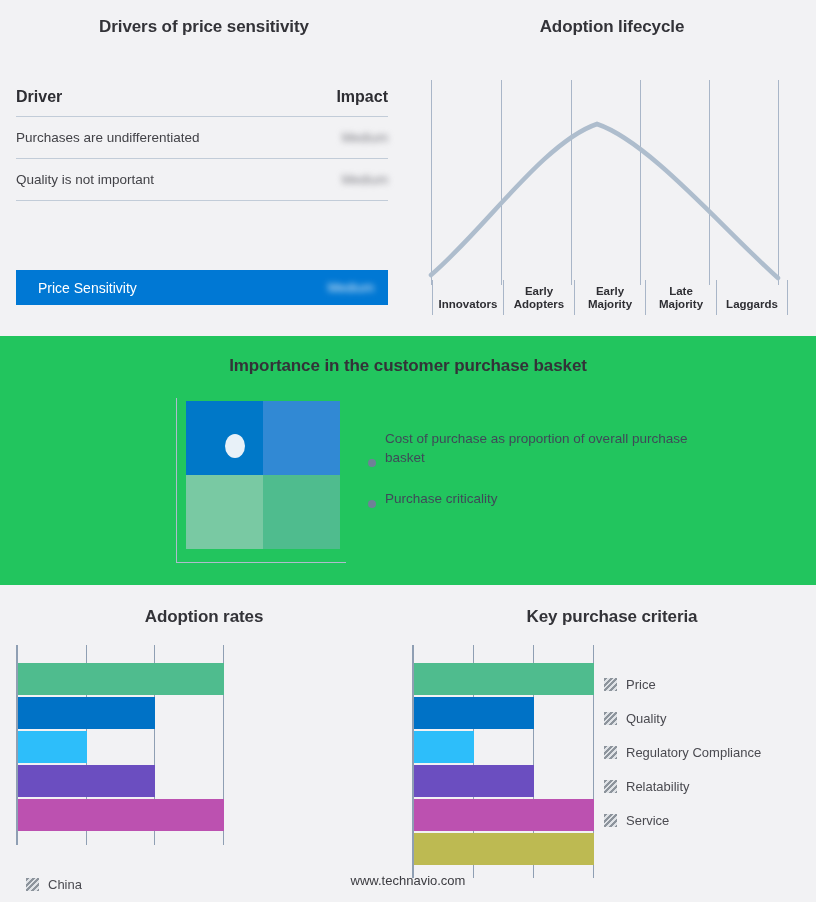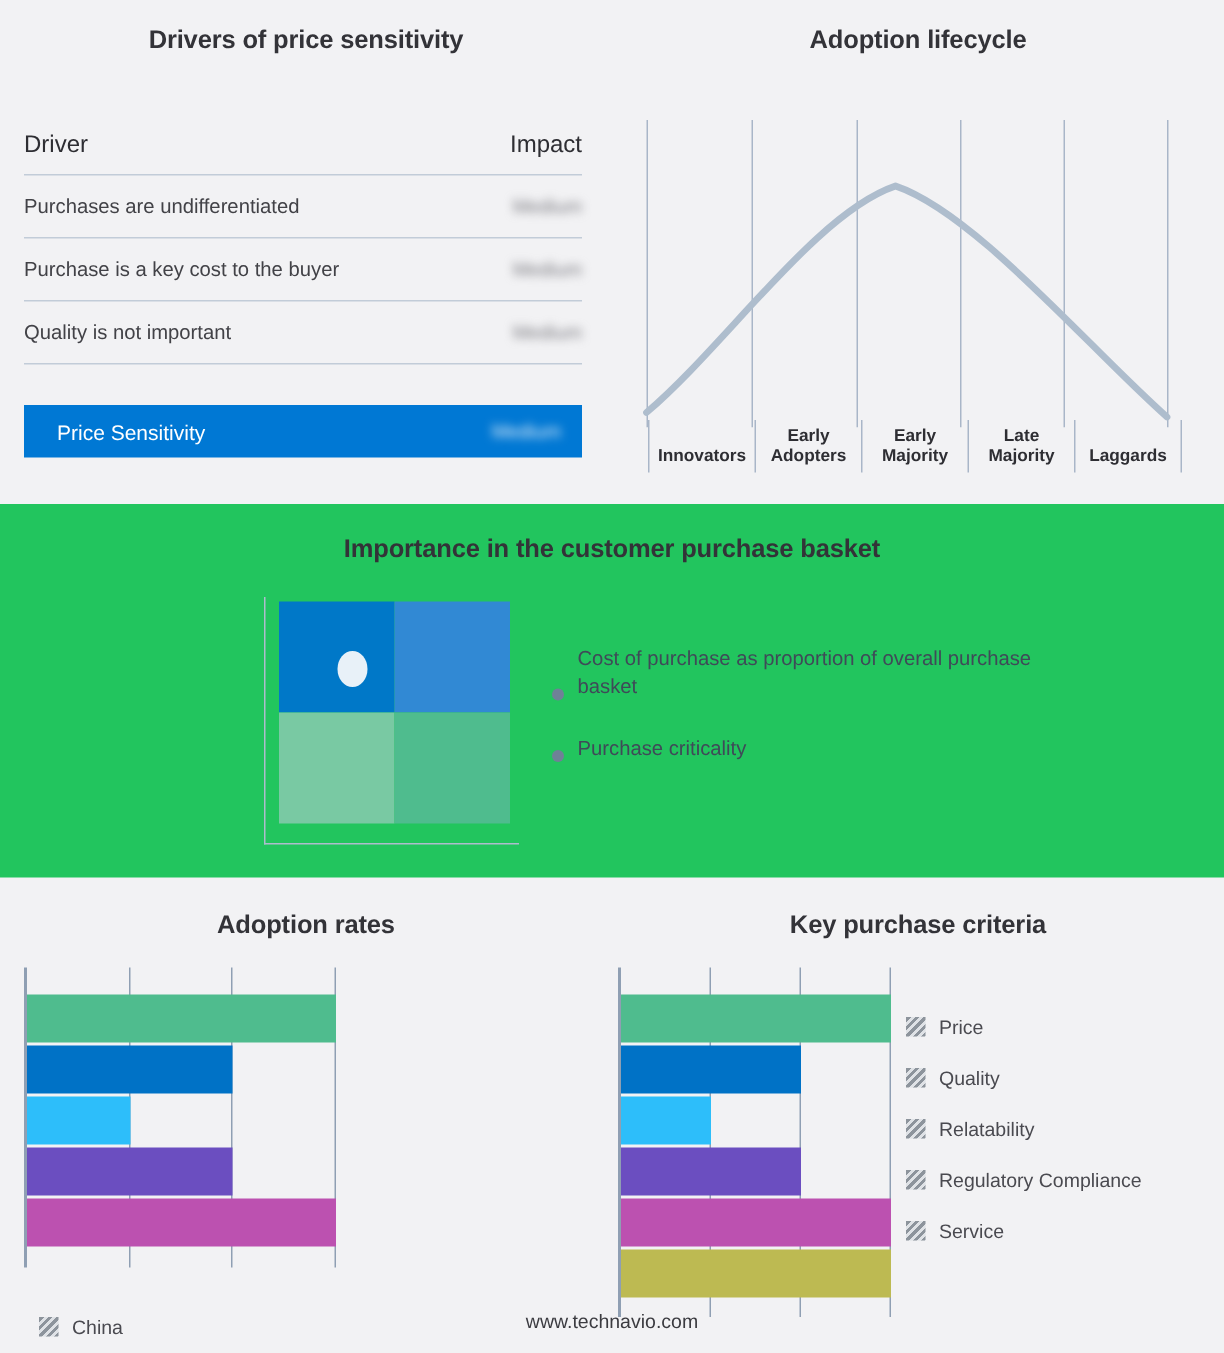--- a/index.html
+++ b/index.html
@@ -42,21 +42,21 @@
   .drv-table {
     position: absolute;
     left: 16px; top: 88px;
     width: 372px;
   }
   .drv-head {
     display: flex;
     justify-content: space-between;
     align-items: flex-end;
     font-size: 16px;
-    font-weight: normal;
+    font-weight: bold;
     color: #2e2e33;
     padding-bottom: 10px;
     border-bottom: 1px solid #c2ccd8;
   }
   .drv-row {
     display: flex;
     justify-content: space-between;
     align-items: center;
     font-size: 13.5px;
     color: #424247;
@@ -269,24 +269,20 @@
     <h2 class="panel-title">Drivers of price sensitivity</h2>
 
     <div class="drv-table">
       <div class="drv-head">
         <span>Driver</span>
         <span>Impact</span>
       </div>
 
       <div class="drv-row">
         <span>Purchases are undifferentiated</span>
-        <span class="drv-impact">Medium</span>
-      </div>
-      <div class="drv-row">
-        <span>Purchase is a key cost to the buyer</span>
         <span class="drv-impact">Medium</span>
       </div>
       <div class="drv-row">
         <span>Quality is not important</span>
         <span class="drv-impact">Medium</span>
       </div>
 
       <div class="drv-total">
         <span class="lbl">Price Sensitivity</span>
         <span class="drv-impact">Medium</span>
@@ -450,28 +446,28 @@
         <div class="bc-leg-item">
           <span class="bc-swatch"></span>
           <span>Price</span>
         </div>
         <div class="bc-leg-item">
           <span class="bc-swatch"></span>
           <span>Quality</span>
         </div>
         <div class="bc-leg-item">
           <span class="bc-swatch"></span>
+          <span>Regulatory Compliance</span>
+        </div>
+        <div class="bc-leg-item">
+          <span class="bc-swatch"></span>
           <span>Relatability</span>
         </div>
         <div class="bc-leg-item">
           <span class="bc-swatch"></span>
-          <span>Regulatory Compliance</span>
-        </div>
-        <div class="bc-leg-item">
-          <span class="bc-swatch"></span>
           <span>Service</span>
         </div>
       </div>
     </div>
   </section>
 
   <div class="footer">www.technavio.com</div>
 
 </div>
 

